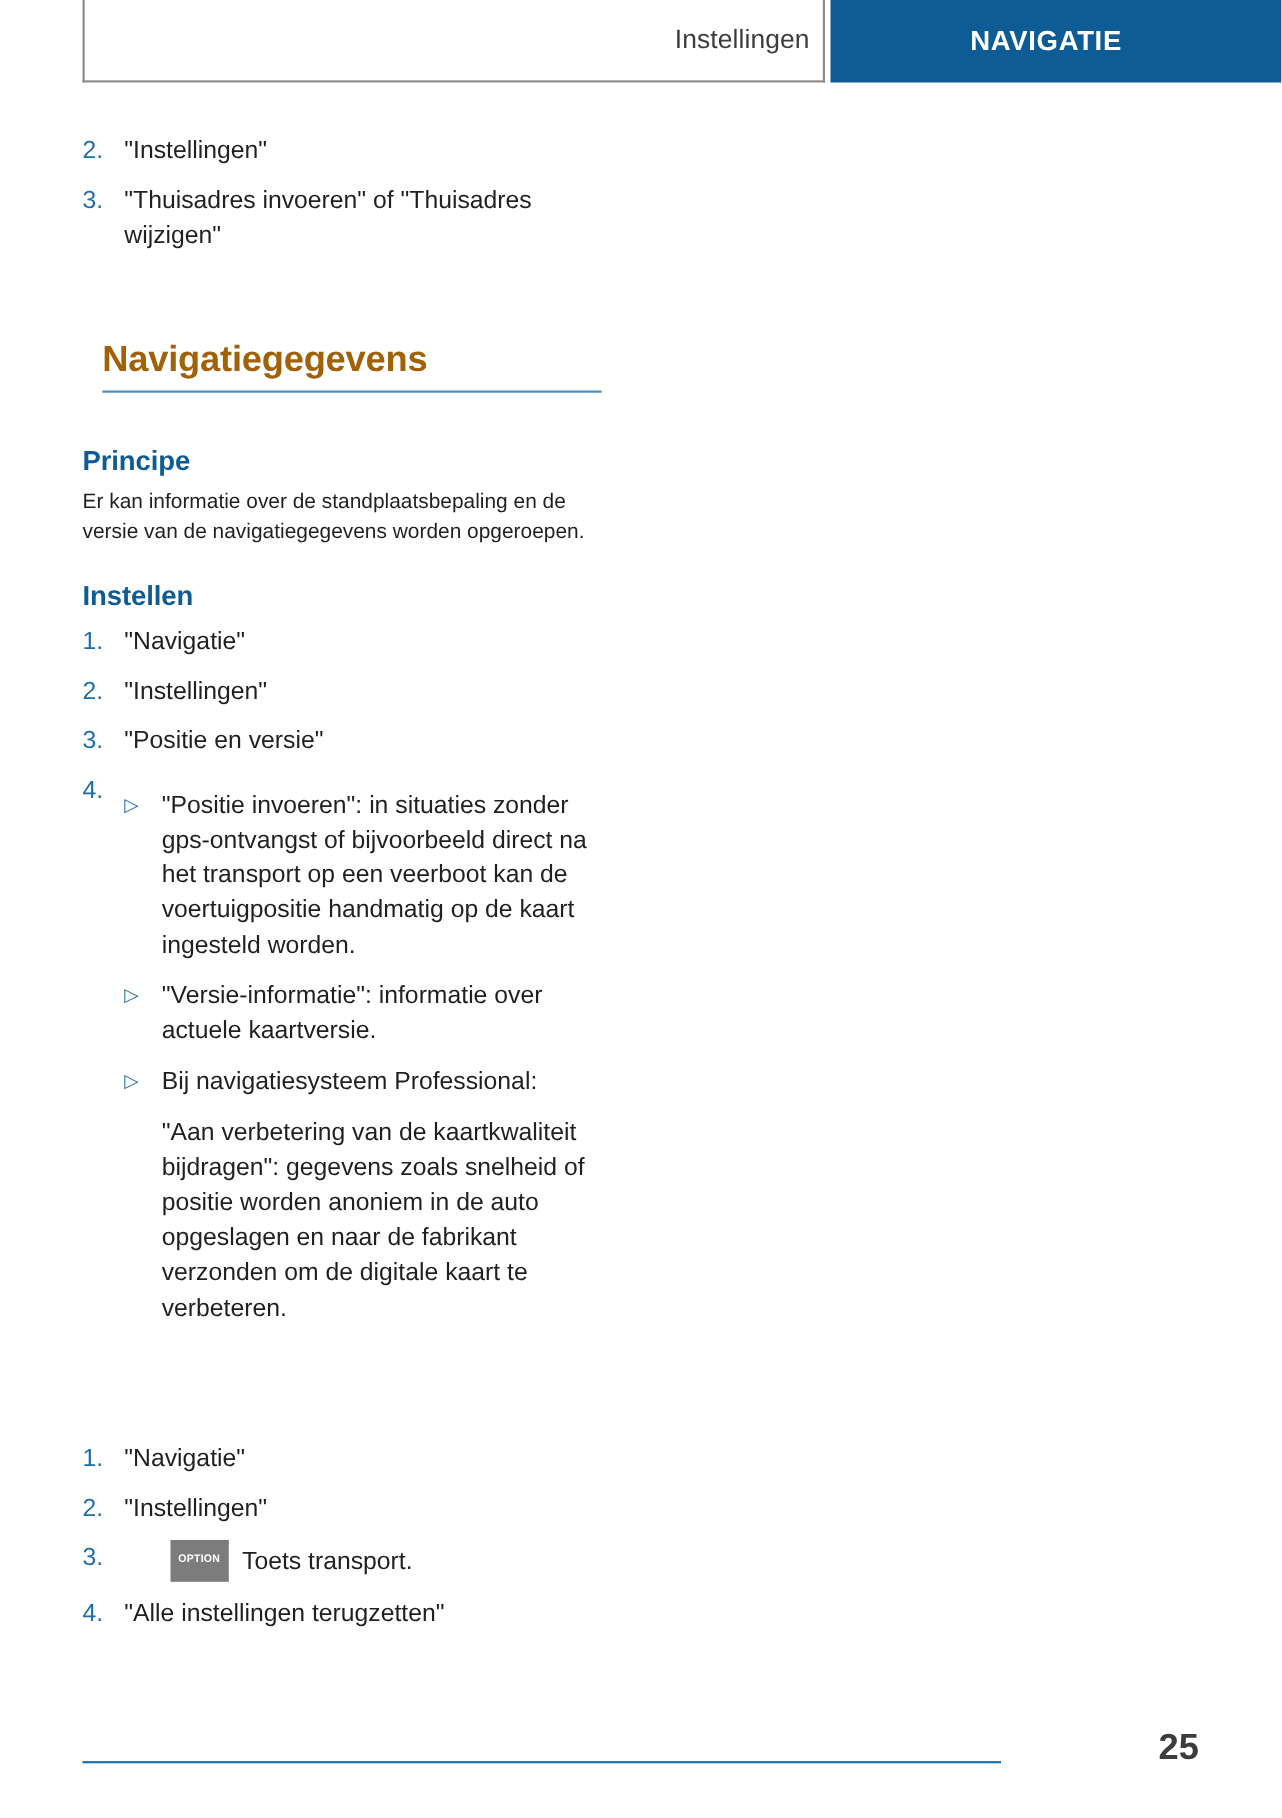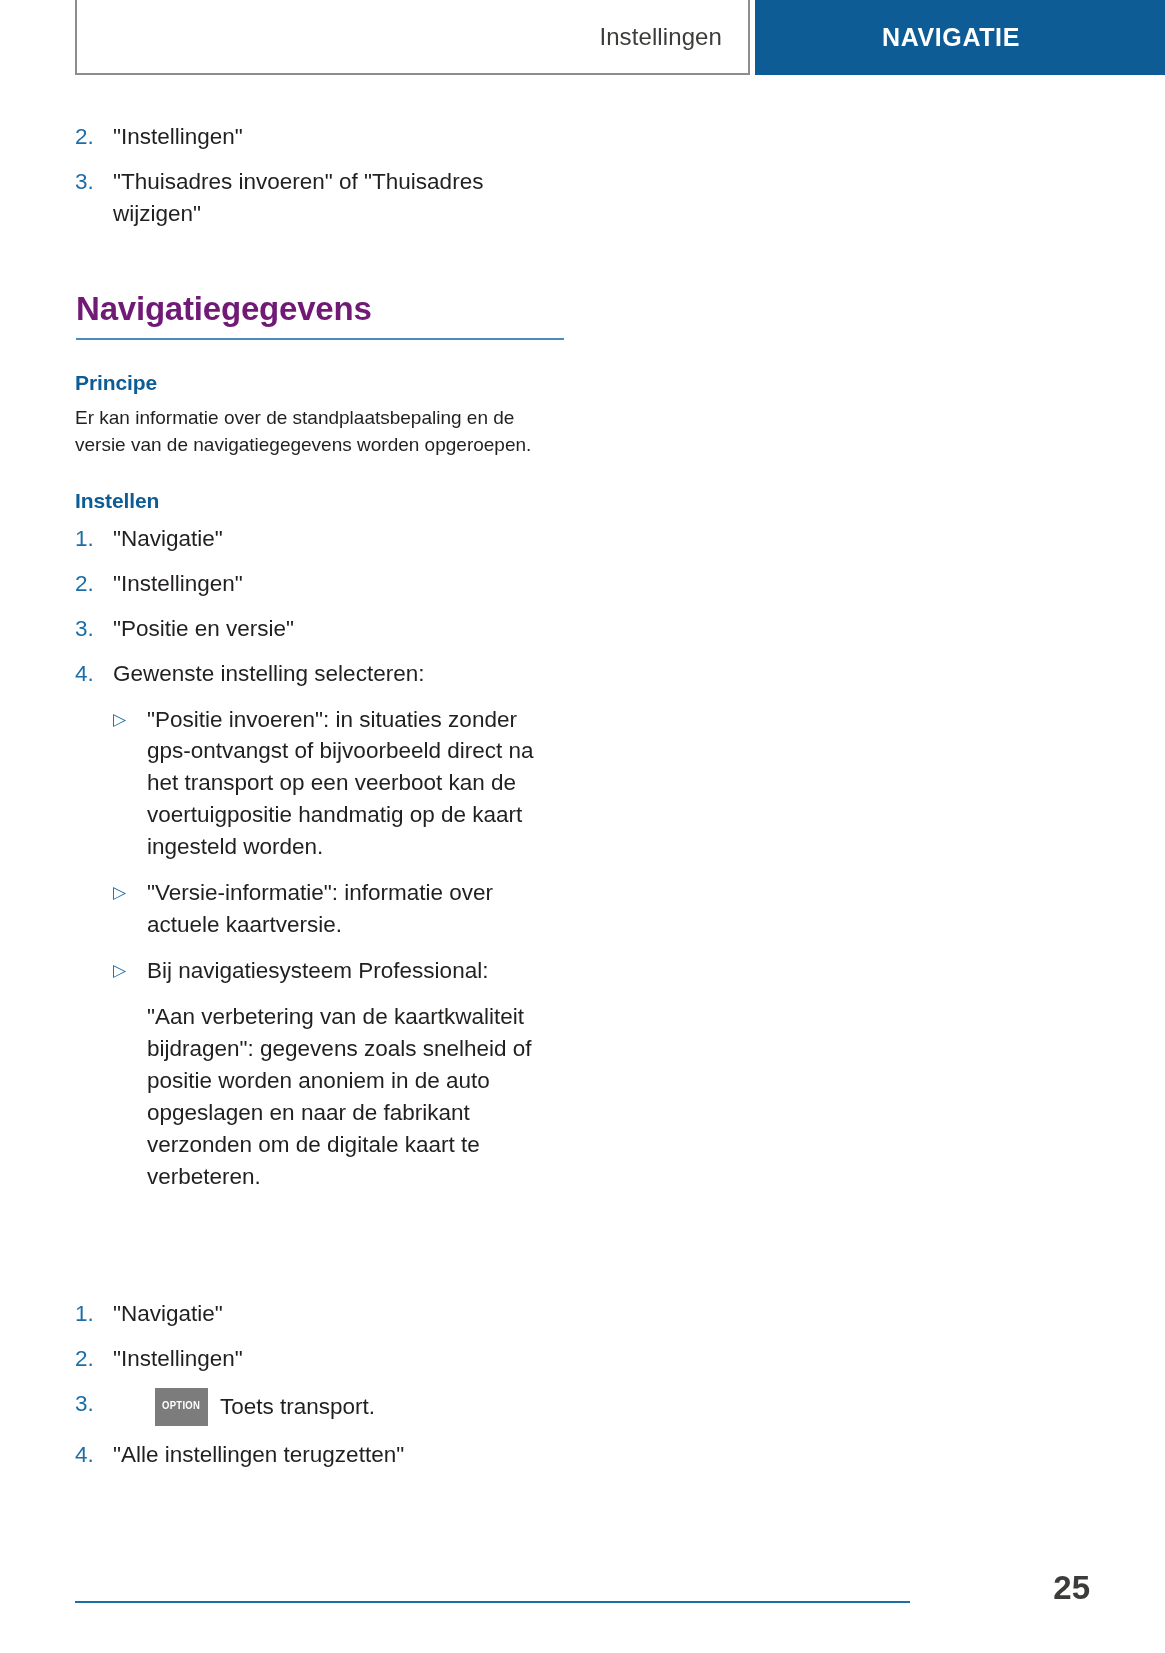--- a/index.html
+++ b/index.html
@@ -30,21 +30,21 @@
   .header-spacer { width: 75px; flex: 0 0 75px; }
   .header-crumb-box {
     flex: 0 0 675px;
     border: 2px solid #8d8d8d;
     border-top: none;
     border-left: 2px solid #8d8d8d;
     background: #fff;
     display: flex;
     align-items: center;
     justify-content: flex-end;
-    padding-right: 26px;
+    padding-right: 12px;
   }
   .header-crumb-text {
     font-size: 24px;
     color: #3c3c3b;
     letter-spacing: 0.1px;
   }
   .header-gap { flex: 0 0 5px; }
   .header-banner {
     flex: 1 1 auto;
     background: #0d5c96;
@@ -113,31 +113,31 @@
   }
   ul.trilist > li .tri-body { flex: 1 1 auto; }
   .sub-para {
     margin: 14px 0 0 34px;
     font-size: 22.5px;
     line-height: 1.42;
   }
 
   
   h1.sec-title {
-    color: #701a75;
+    color: #a16207;
     font-size: 33px;
     font-weight: bold;
-    margin: 1px;
+    margin: 18px;
     padding: 0 0 10px 0;
     border-bottom: 2px solid #4a8cbe;
     letter-spacing: -0.2px;
   }
   h2.sub-title {
     color: #0d5c96;
-    font-size: 21px;
+    font-size: 25px;
     font-weight: bold;
     margin: 0;
     padding: 0;
     letter-spacing: -0.1px;
   }
   p.body-text {
     font-size: 19px;
     line-height: 1.42;
     margin: 0;
   }
@@ -257,21 +257,20 @@
     </li>
     <li>
       <span class="num">3.</span>
       <span class="li-body">
           <span class="li-text">"Positie en versie"</span>
         </span>
     </li>
     <li>
       <span class="num">4.</span>
       <span class="li-body">
-        <span class="li-text">Gewenste instelling selecteren:</span>
 
         <ul class="trilist">
           <li>
             <span class="tri">▷</span>
             <span class="tri-body">"Positie invoeren": in situaties zonder gps-ontvangst of bijvoorbeeld direct na het transport op een veerboot kan de voertuigpositie handmatig op de kaart ingesteld worden.</span>
           </li>
           <li>
             <span class="tri">▷</span>
             <span class="tri-body">"Versie-informatie": informatie over actuele kaartversie.</span>
           </li>

